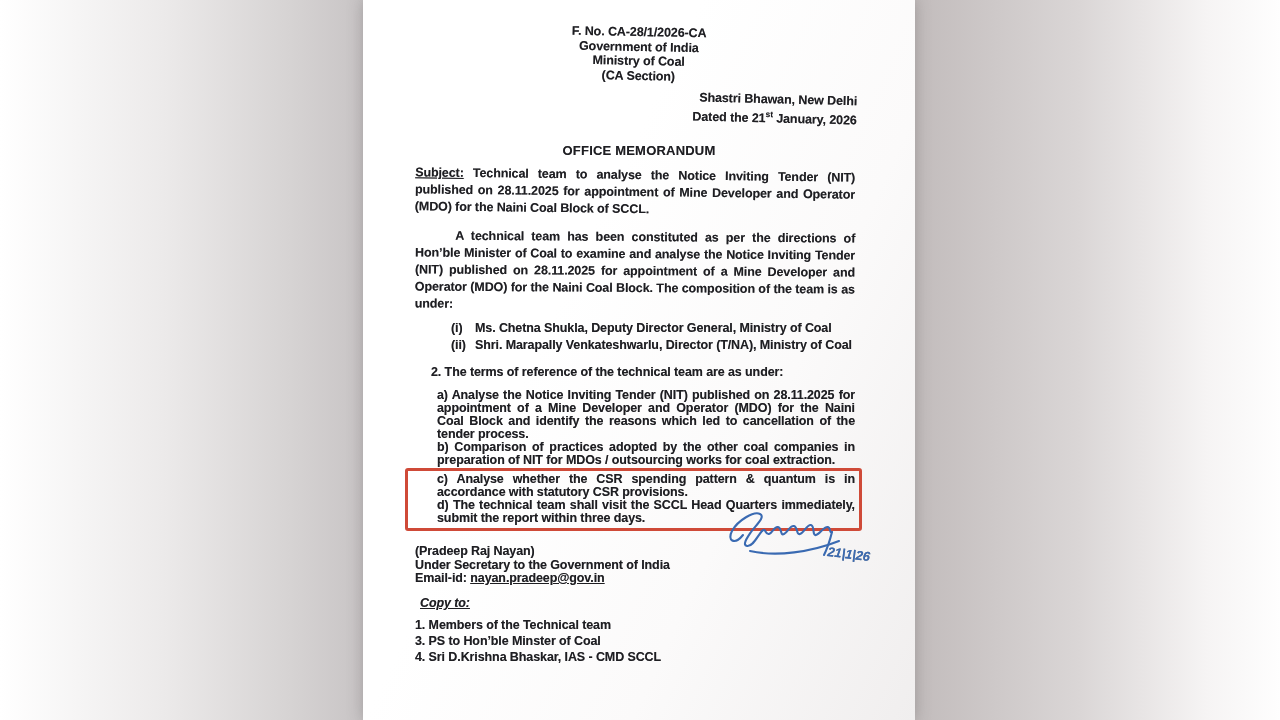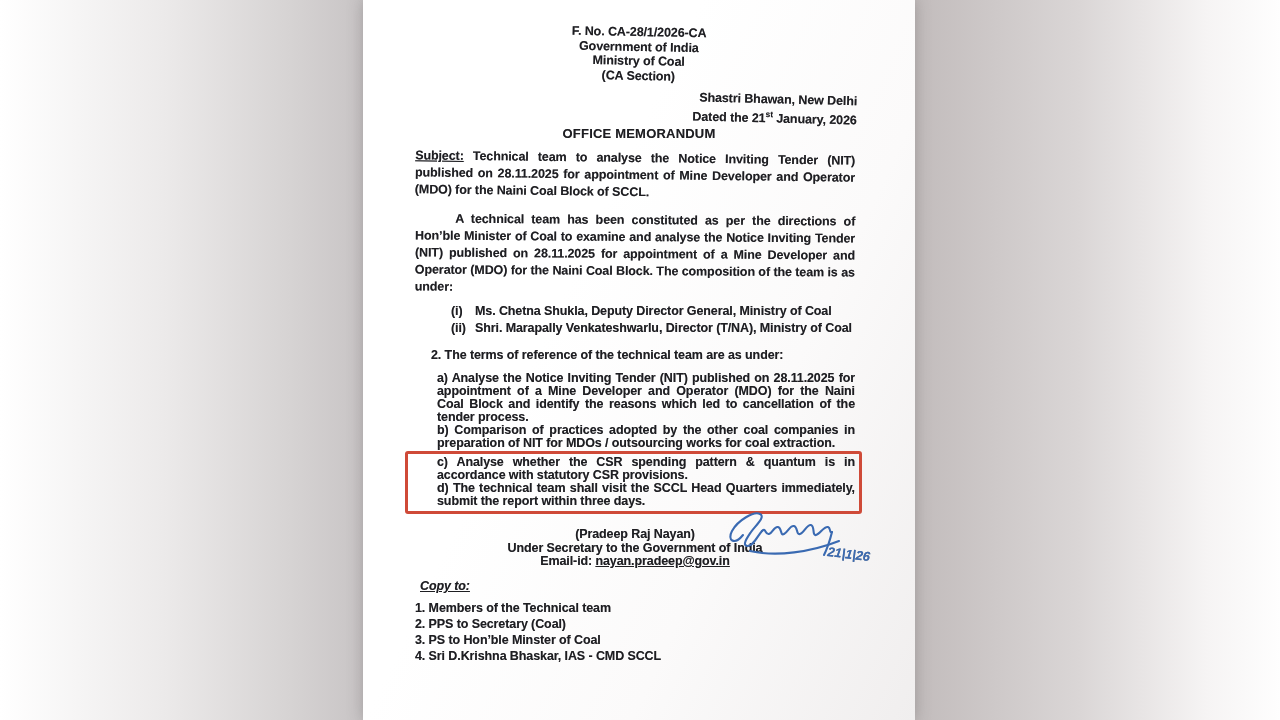--- a/index.html
+++ b/index.html
@@ -28,21 +28,21 @@
     line-height:17px;
     letter-spacing:-0.1px;
     text-shadow:0 0 0.6px rgba(30,30,35,0.5);
     box-shadow:0 0 14px rgba(90,85,85,0.35);
   }
 
   .header-center { text-align:center; padding-top:25px; line-height:14.5px; transform:rotate(1.1deg); }
   .header-right  { text-align:right; padding-right:58px; margin-top:6px; line-height:14.5px; transform:rotate(1.4deg); }
   .header-right sup { font-size:8.5px; }
 
-  .om-title { text-align:center; margin-top:4px; font-size:13px; letter-spacing:0.2px; line-height:15px; }
+  .om-title { text-align:center; margin-top:21px; font-size:13px; letter-spacing:0.2px; line-height:15px; }
 
   .content { padding:0 60px 0 52px; }
 
   .subject { margin-top:9px; text-align:justify; transform:rotate(0.7deg); }
   .subject-label { text-decoration:underline; }
 
   .para1 { margin-top:11px; text-align:justify; text-indent:40px; transform:rotate(0.4deg); }
 
   .team { margin-top:6px; margin-left:36px; }
   .team-num { display:inline-block; width:24px; }
@@ -52,21 +52,21 @@
   .terms { margin-top:8px; margin-left:22px; }
   .term { text-align:justify; line-height:13px; }
 
   .red-box {
     border:3px solid #cf4a38;
     border-radius:3px;
     margin:1px -7px 0 -32px;
     padding:2px 4px 3px 29px;
   }
 
-  .sig-block { text-align:center; margin-top:14px; line-height:13.4px; }
+  .sig-block { text-align:left; margin-top:14px; line-height:13.4px; }
   .sig-email { text-decoration:underline; }
 
   .copy-label { margin-top:10px; margin-left:5px; font-style:italic;text-decoration:underline; }
   .copy-list { margin-top:5px; line-height:16px; }
 
   .signature-svg { position:absolute; left:360px; top:505px; z-index:5; }
   .sig-date-text { font-size:13px; font-style:italic; font-weight:700; }
 </style>
 </head>
 <body>
@@ -115,21 +115,20 @@
 
       <div class="sig-block">
         <div>(Pradeep Raj Nayan)</div>
         <div>Under Secretary to the Government of India</div>
         <div><span>Email-id: </span><span class="sig-email">nayan.pradeep@gov.in</span></div>
       </div>
 
       <div class="copy-label">Copy to:</div>
       <div class="copy-list">
         <div>1. Members of the Technical team</div>
-        <div>2. PPS to Secretary (Coal)</div>
         <div>3. PS to Hon’ble Minster of Coal</div>
         <div>4. Sri D.Krishna Bhaskar, IAS - CMD SCCL</div>
       </div>
 
     </div>
 
     <svg class="signature-svg" width="150" height="60" viewBox="0 0 150 60">
       <g fill="none" class="sig-ink" stroke="#3a6ab2" stroke-width="2.1" stroke-linecap="round">
         <path class="sig-stroke" d="M20,30 C11,41 4,35 9,26 C15,15 31,6 37,9 C43,12 32,21 28,27 C24,33 19,40 24,41 C30,42 35,30 39,26" stroke="#3a6ab2"></path>
         <path class="sig-stroke" d="M39,26 C43,22 42,30 46,29 C50,28 51,21 55,22 C59,23 57,31 61,29 C65,27 67,20 71,21 C75,22 73,30 77,29 C81,28 84,19 88,20 C92,21 89,31 93,30 C97,29 101,21 105,22 C108,23 106,28 109,27" stroke="#3a6ab2"></path>

